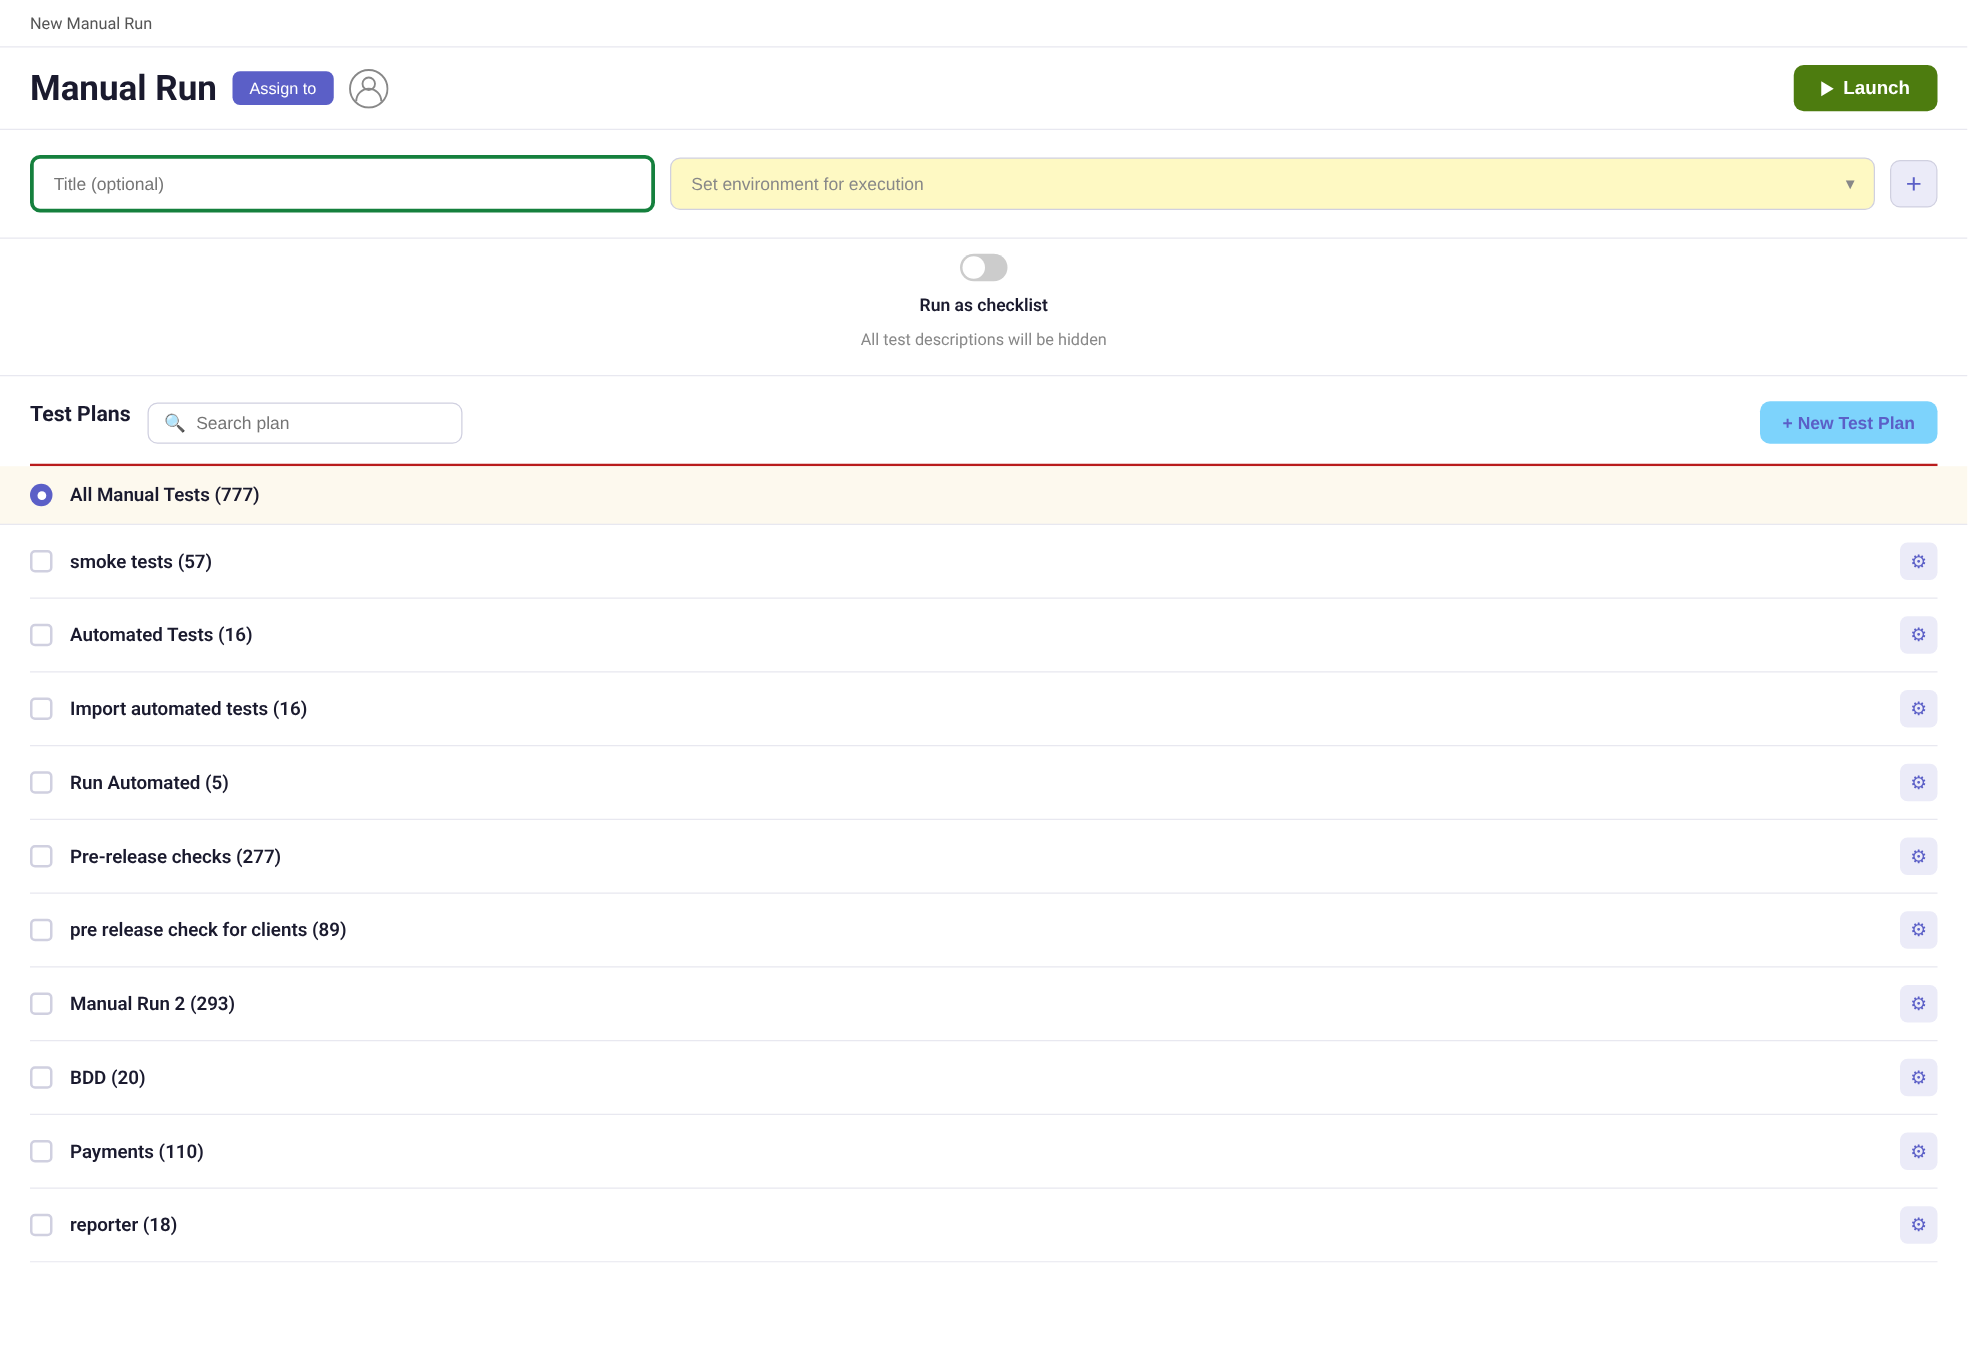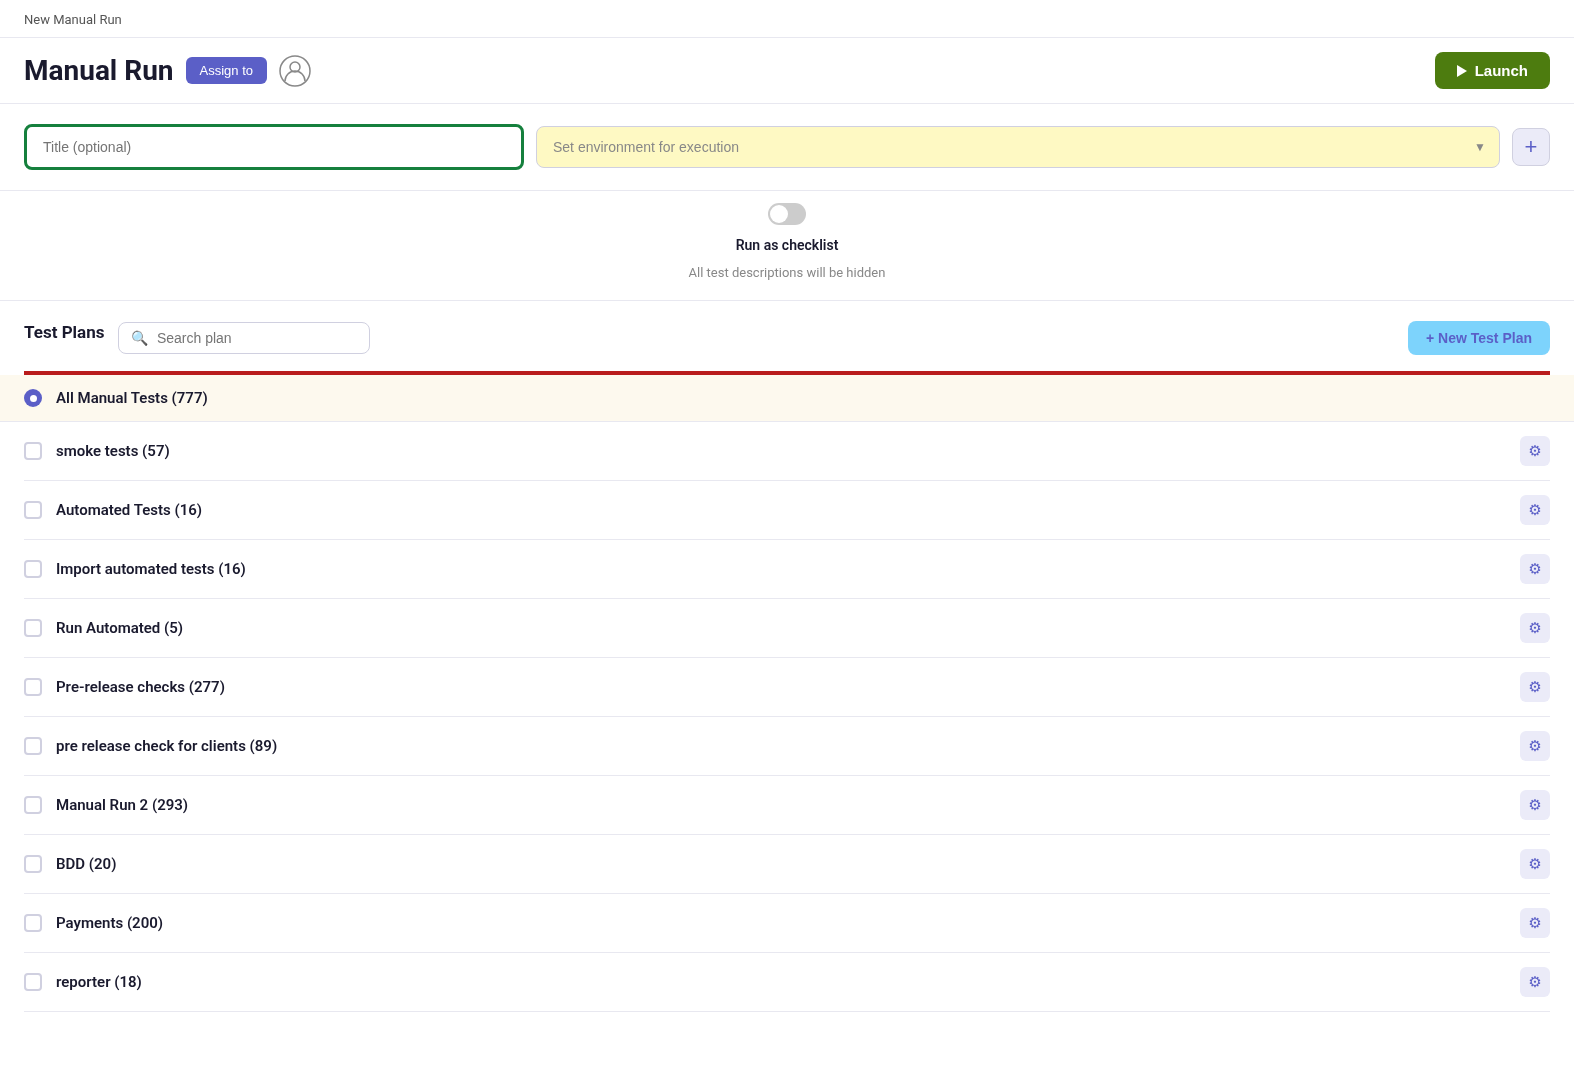--- a/index.html
+++ b/index.html
@@ -241,21 +241,21 @@
       padding: 9px 18px;
       font-size: 14px;
       font-weight: 600;
       cursor: pointer;
       display: flex;
       align-items: center;
       gap: 6px;
     }
 
     .plan-list {
-      border-top: 4px solid #b91c1c;
+      border-top: 2px solid #b91c1c;
     }
 
     .plan-item {
       display: flex;
       align-items: center;
       gap: 14px;
       padding: 14px 0;
       border-bottom: 1px solid #e8e8f0;
     }
 
@@ -407,21 +407,21 @@
         <span class="plan-name">Manual Run 2 (293)</span>
         <button class="gear-btn">⚙</button>
       </div>
       <div class="plan-item">
         <div class="plan-checkbox"></div>
         <span class="plan-name">BDD (20)</span>
         <button class="gear-btn">⚙</button>
       </div>
       <div class="plan-item">
         <div class="plan-checkbox"></div>
-        <span class="plan-name">Payments (200)</span>
+        <span class="plan-name">Payments (110)</span>
         <button class="gear-btn">⚙</button>
       </div>
       <div class="plan-item">
         <div class="plan-checkbox"></div>
         <span class="plan-name">reporter (18)</span>
         <button class="gear-btn">⚙</button>
       </div>
     </div>
 </div>
 

